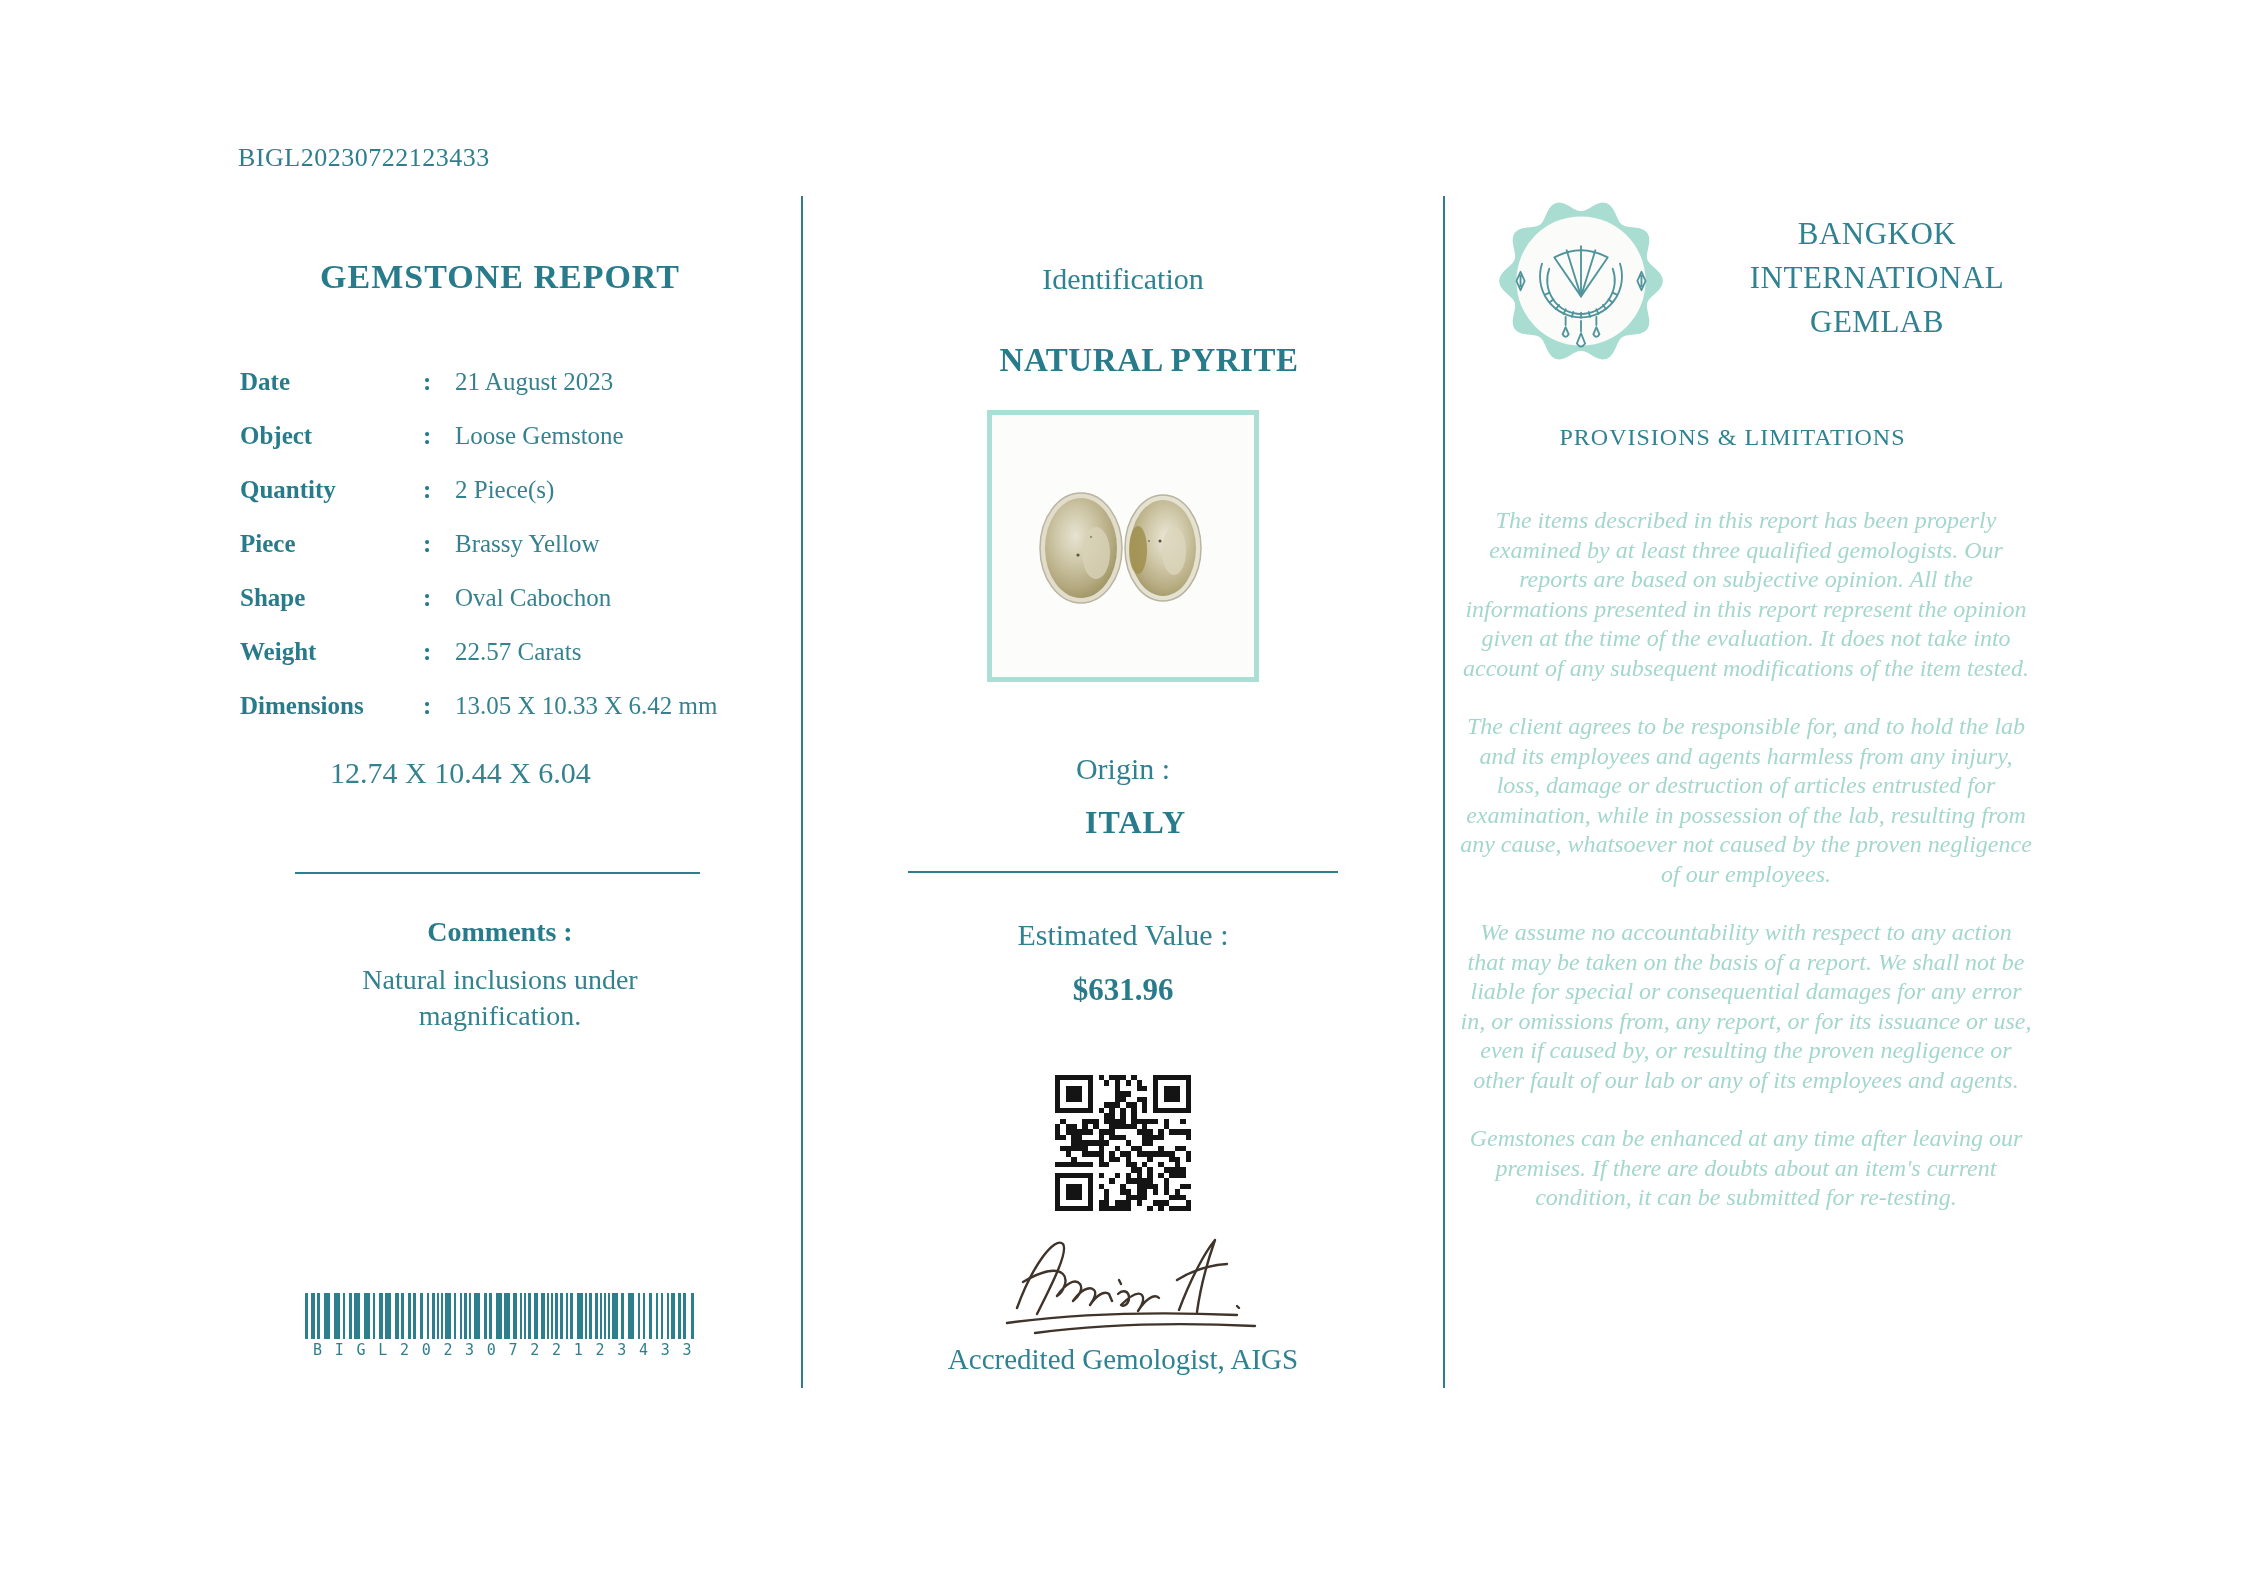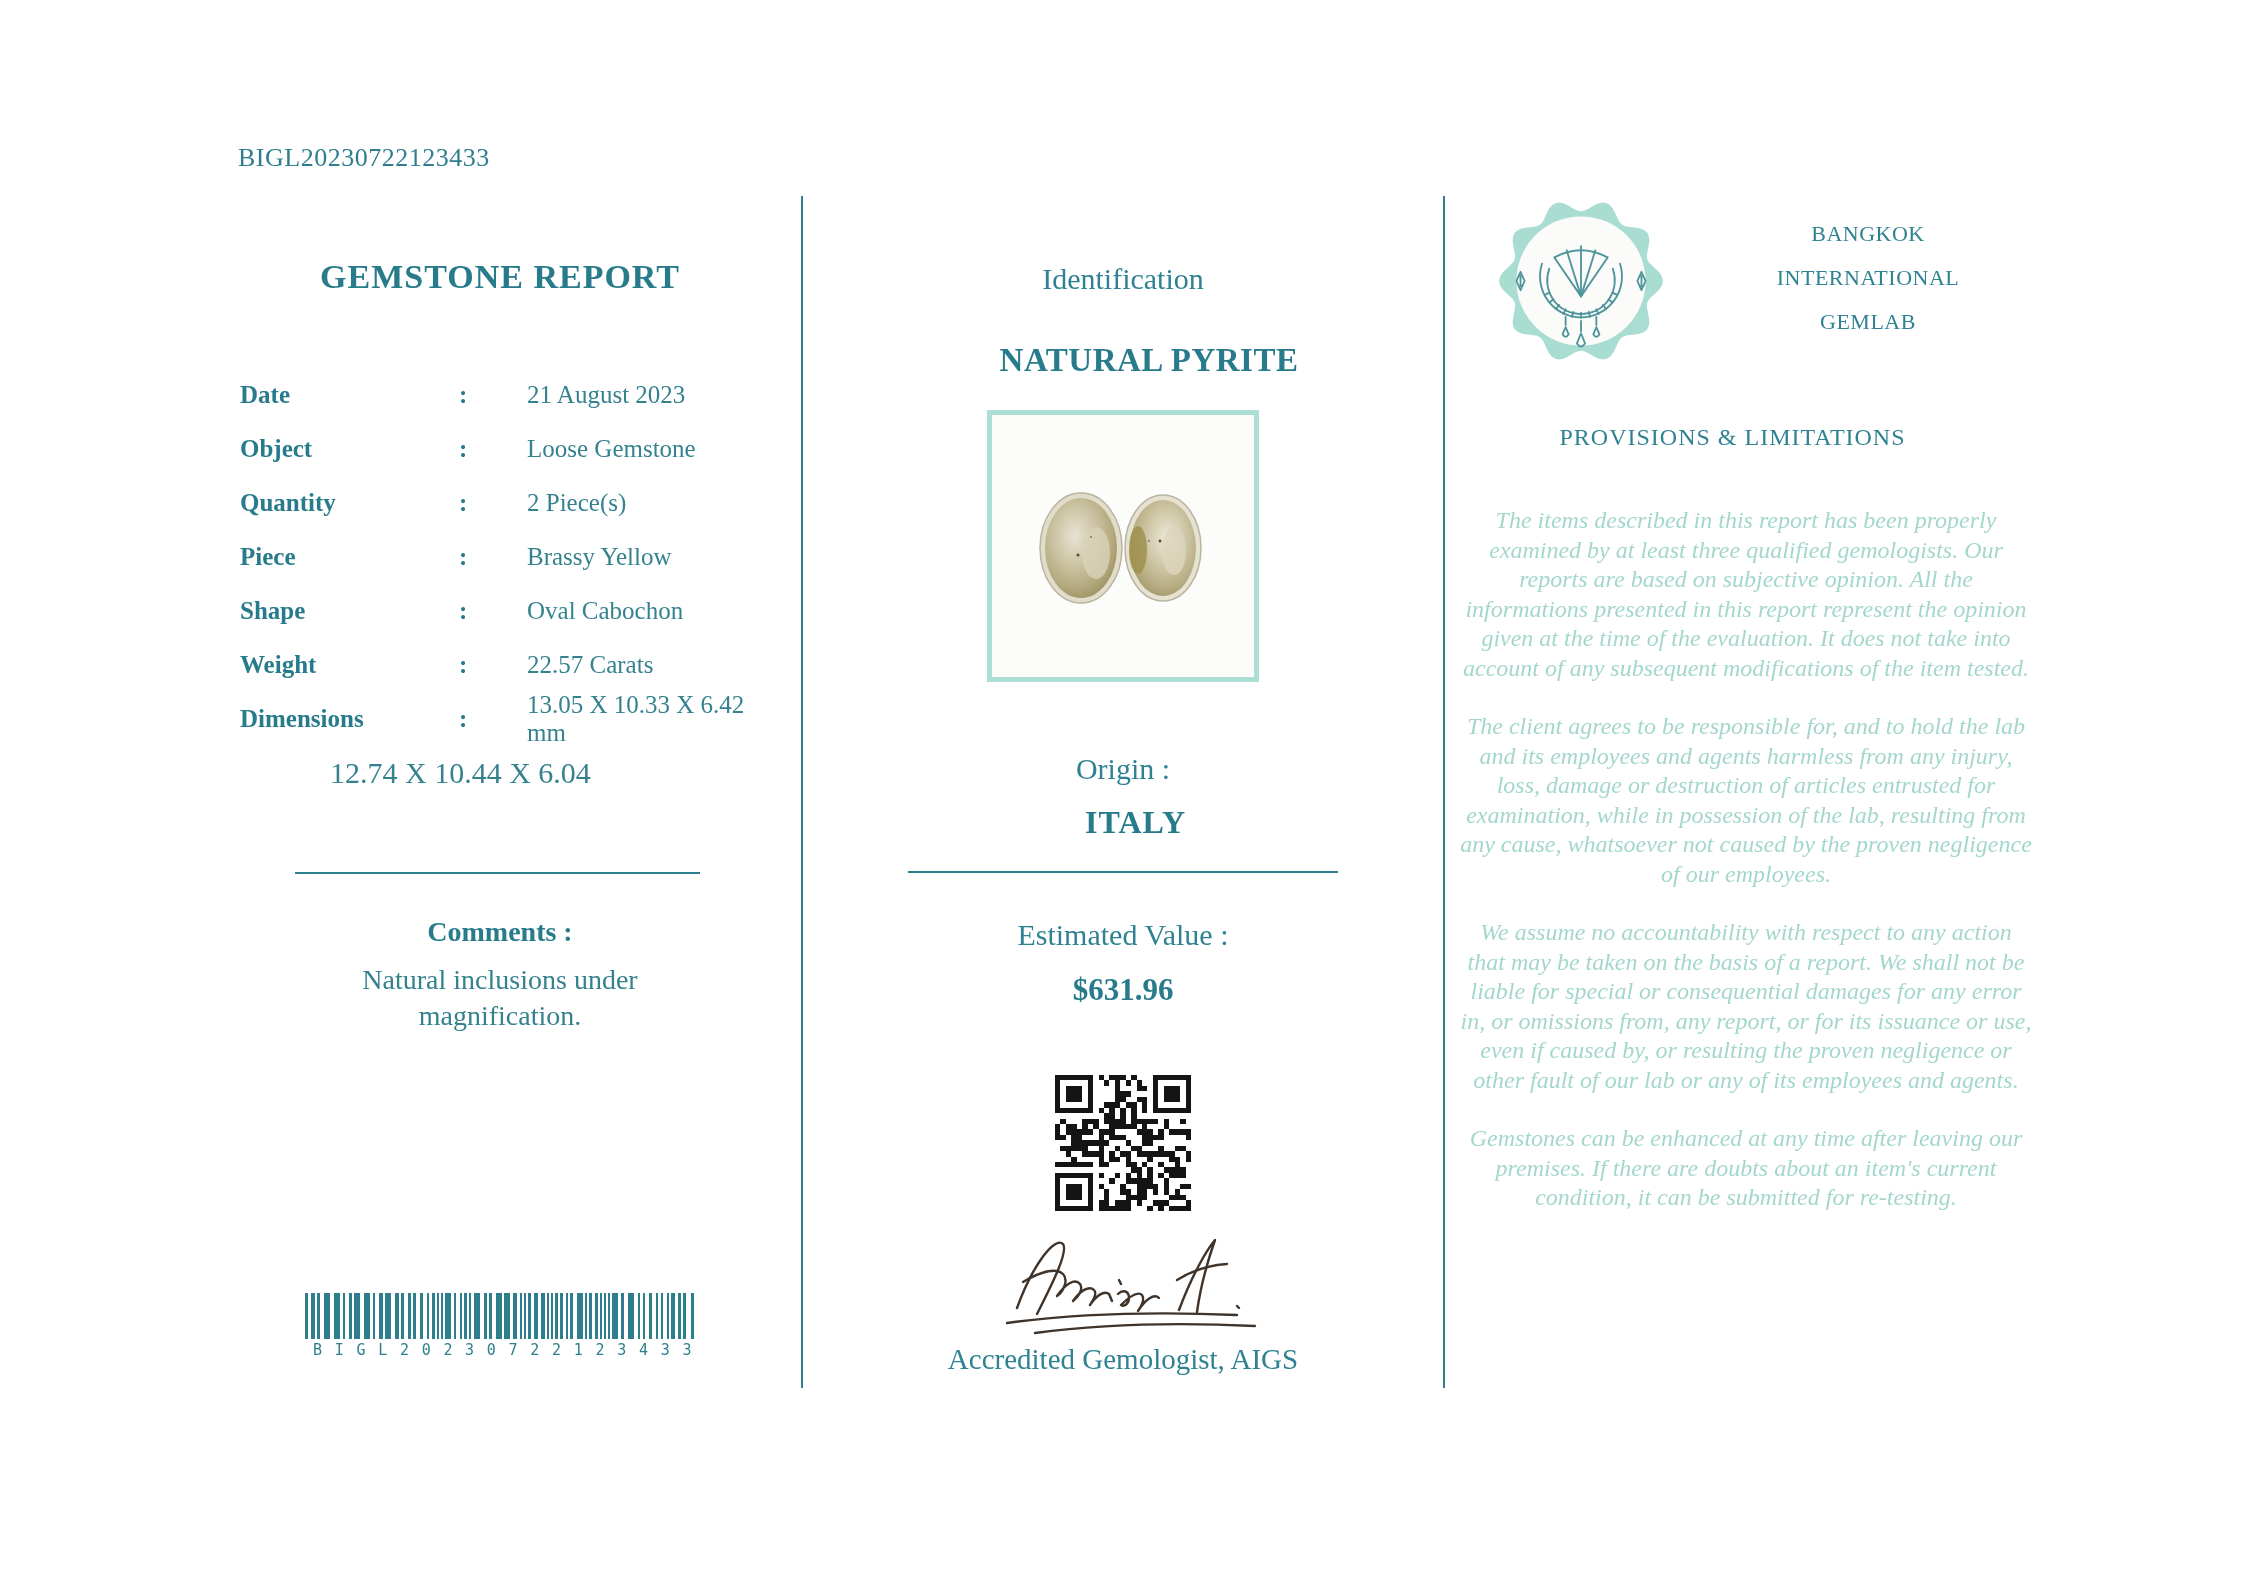--- a/index.html
+++ b/index.html
@@ -21,21 +21,21 @@
   .vdivider{width:2px;top:196px;height:1192px;background:#2e7e8e;}
   #vdivider-left{left:801px;}
   #vdivider-right{left:1443px;}
   
   #col-left{left:240px;top:0;width:520px;height:1589px;}
   #gem-report-title{
     left:0;top:258px;width:520px;text-align:center;
     font-size:34px;font-weight:bold;letter-spacing:1px;color:#287b8b;
   }
   #fields{left:0;top:368px;width:520px;}
-  .field-row{display:flex;align-items:center;height:54px;font-size:25px;gap:36px;}
+  .field-row{display:flex;align-items:flex-start;height:54px;font-size:25px;}
   .field-label{flex:0 0 183px;font-weight:bold;color:#287b8b;}
   .field-colon{flex:0 0 22px;font-weight:bold;margin-right:10px;color:#287b8b;}
   .field-value{color:#35828f;}
   #dimensions-line2{margin-left:90px;height:54px;font-size:30px;color:#35828f;line-height:54px;}
   .hdivider{height:2px;background:#2e7e8e;}
   #divider-comments{left:55px;top:872px;width:405px;}
   #comments-label{
     left:0;top:916px;width:520px;text-align:center;
     font-size:28px;font-weight:bold;color:#287b8b;
   }
@@ -64,22 +64,22 @@
   #divider-value{left:105px;top:871px;width:430px;}
   #estimated-value-label{left:0;top:918px;width:640px;text-align:center;font-size:30px;color:#2f8291;}
   #estimated-value{left:0;top:972px;width:640px;text-align:center;font-size:31px;font-weight:bold;color:#287b8b;}
   #qr-wrap{left:252px;top:1075px;width:136px;height:136px;}
   #signature-wrap{left:140px;top:1222px;width:360px;height:120px;}
   #gemologist-line{left:0;top:1343px;width:640px;text-align:center;font-size:29px;color:#2f8291;}
   
   #col-right{left:1460px;top:0;width:575px;height:1589px;}
   #lab-logo{left:38px;top:198px;width:166px;height:166px;}
   #lab-name{
-    left:243px;top:212px;width:330px;text-align:center;
-    font-size:22px;line-height:44px;color:#2f8291;letter-spacing:0.5px;
+    left:252px;top:212px;width:330px;text-align:center;
+    font-size:31px;line-height:44px;color:#2f8291;letter-spacing:0.5px;
   }
   #provisions-title{
     left:0;top:424px;width:545px;text-align:center;
     font-size:24px;letter-spacing:1px;color:#2f8291;
   }
   #provisions{
     left:0;top:506px;width:572px;
     font-style:italic;font-size:24px;line-height:29.5px;
     color:#a4d7cc;text-align:center;
   }

